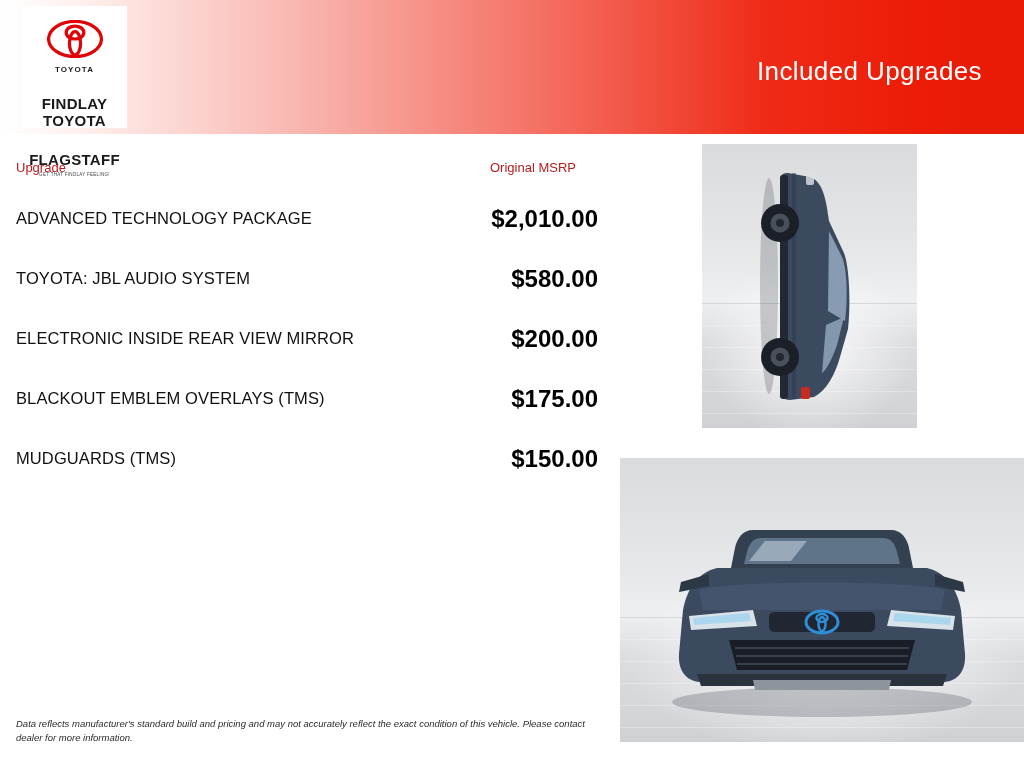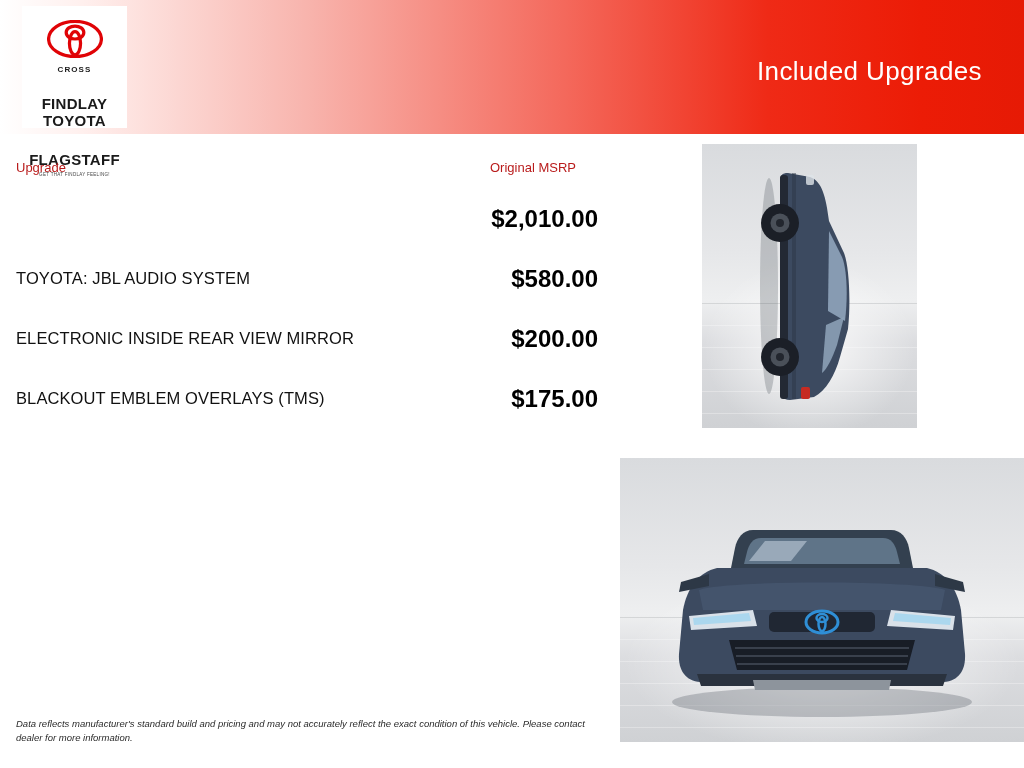--- a/index.html
+++ b/index.html
@@ -188,45 +188,50 @@
   </div>
 
   <div class="logo-card">
     <div class="toyota-mark">
       <svg viewBox="0 0 120 82" width="56" height="38" aria-hidden="true">
         <ellipse cx="60" cy="41" rx="57" ry="38" fill="none" stroke="#E00306" stroke-width="7"></ellipse>
         <ellipse cx="60" cy="27" rx="19" ry="14" fill="none" stroke="#E00306" stroke-width="7"></ellipse>
         <ellipse cx="60" cy="50" rx="12" ry="25" fill="none" stroke="#E00306" stroke-width="7"></ellipse>
       </svg>
     </div>
-    <div class="logo-brand">CROSS</div>
+    <div class="logo-brand">TOYOTA</div>
     <div class="logo-dealer">FINDLAY TOYOTA</div>
     <div class="logo-dealer">FLAGSTAFF</div>
     <div class="logo-tagline">GET THAT FINDLAY FEELING!</div>
   </div>
 
   <div class="table-wrap">
     <div class="col-head upgrade">Upgrade</div>
     <div class="col-head msrp">Original MSRP</div>
 
     <div class="rows">
       <div class="row">
+        <div class="name">ADVANCED TECHNOLOGY PACKAGE</div>
         <div class="price">$2,010.00</div>
       </div>
       <div class="row">
         <div class="name">TOYOTA: JBL AUDIO SYSTEM</div>
         <div class="price">$580.00</div>
       </div>
       <div class="row">
         <div class="name">ELECTRONIC INSIDE REAR VIEW MIRROR</div>
         <div class="price">$200.00</div>
       </div>
       <div class="row">
         <div class="name">BLACKOUT EMBLEM OVERLAYS (TMS)</div>
         <div class="price">$175.00</div>
+      </div>
+      <div class="row">
+        <div class="name">MUDGUARDS (TMS)</div>
+        <div class="price">$150.00</div>
       </div>
     </div>
 
     <div class="disclaimer">Data reflects manufacturer's standard build and pricing and may not accurately reflect the exact condition of this vehicle. Please contact dealer for more information.</div>
   </div>
 
   <div class="veh veh-top">
     <div class="studio-bg"></div>
     <div class="floor-lines"></div>
     <div class="car-side">

